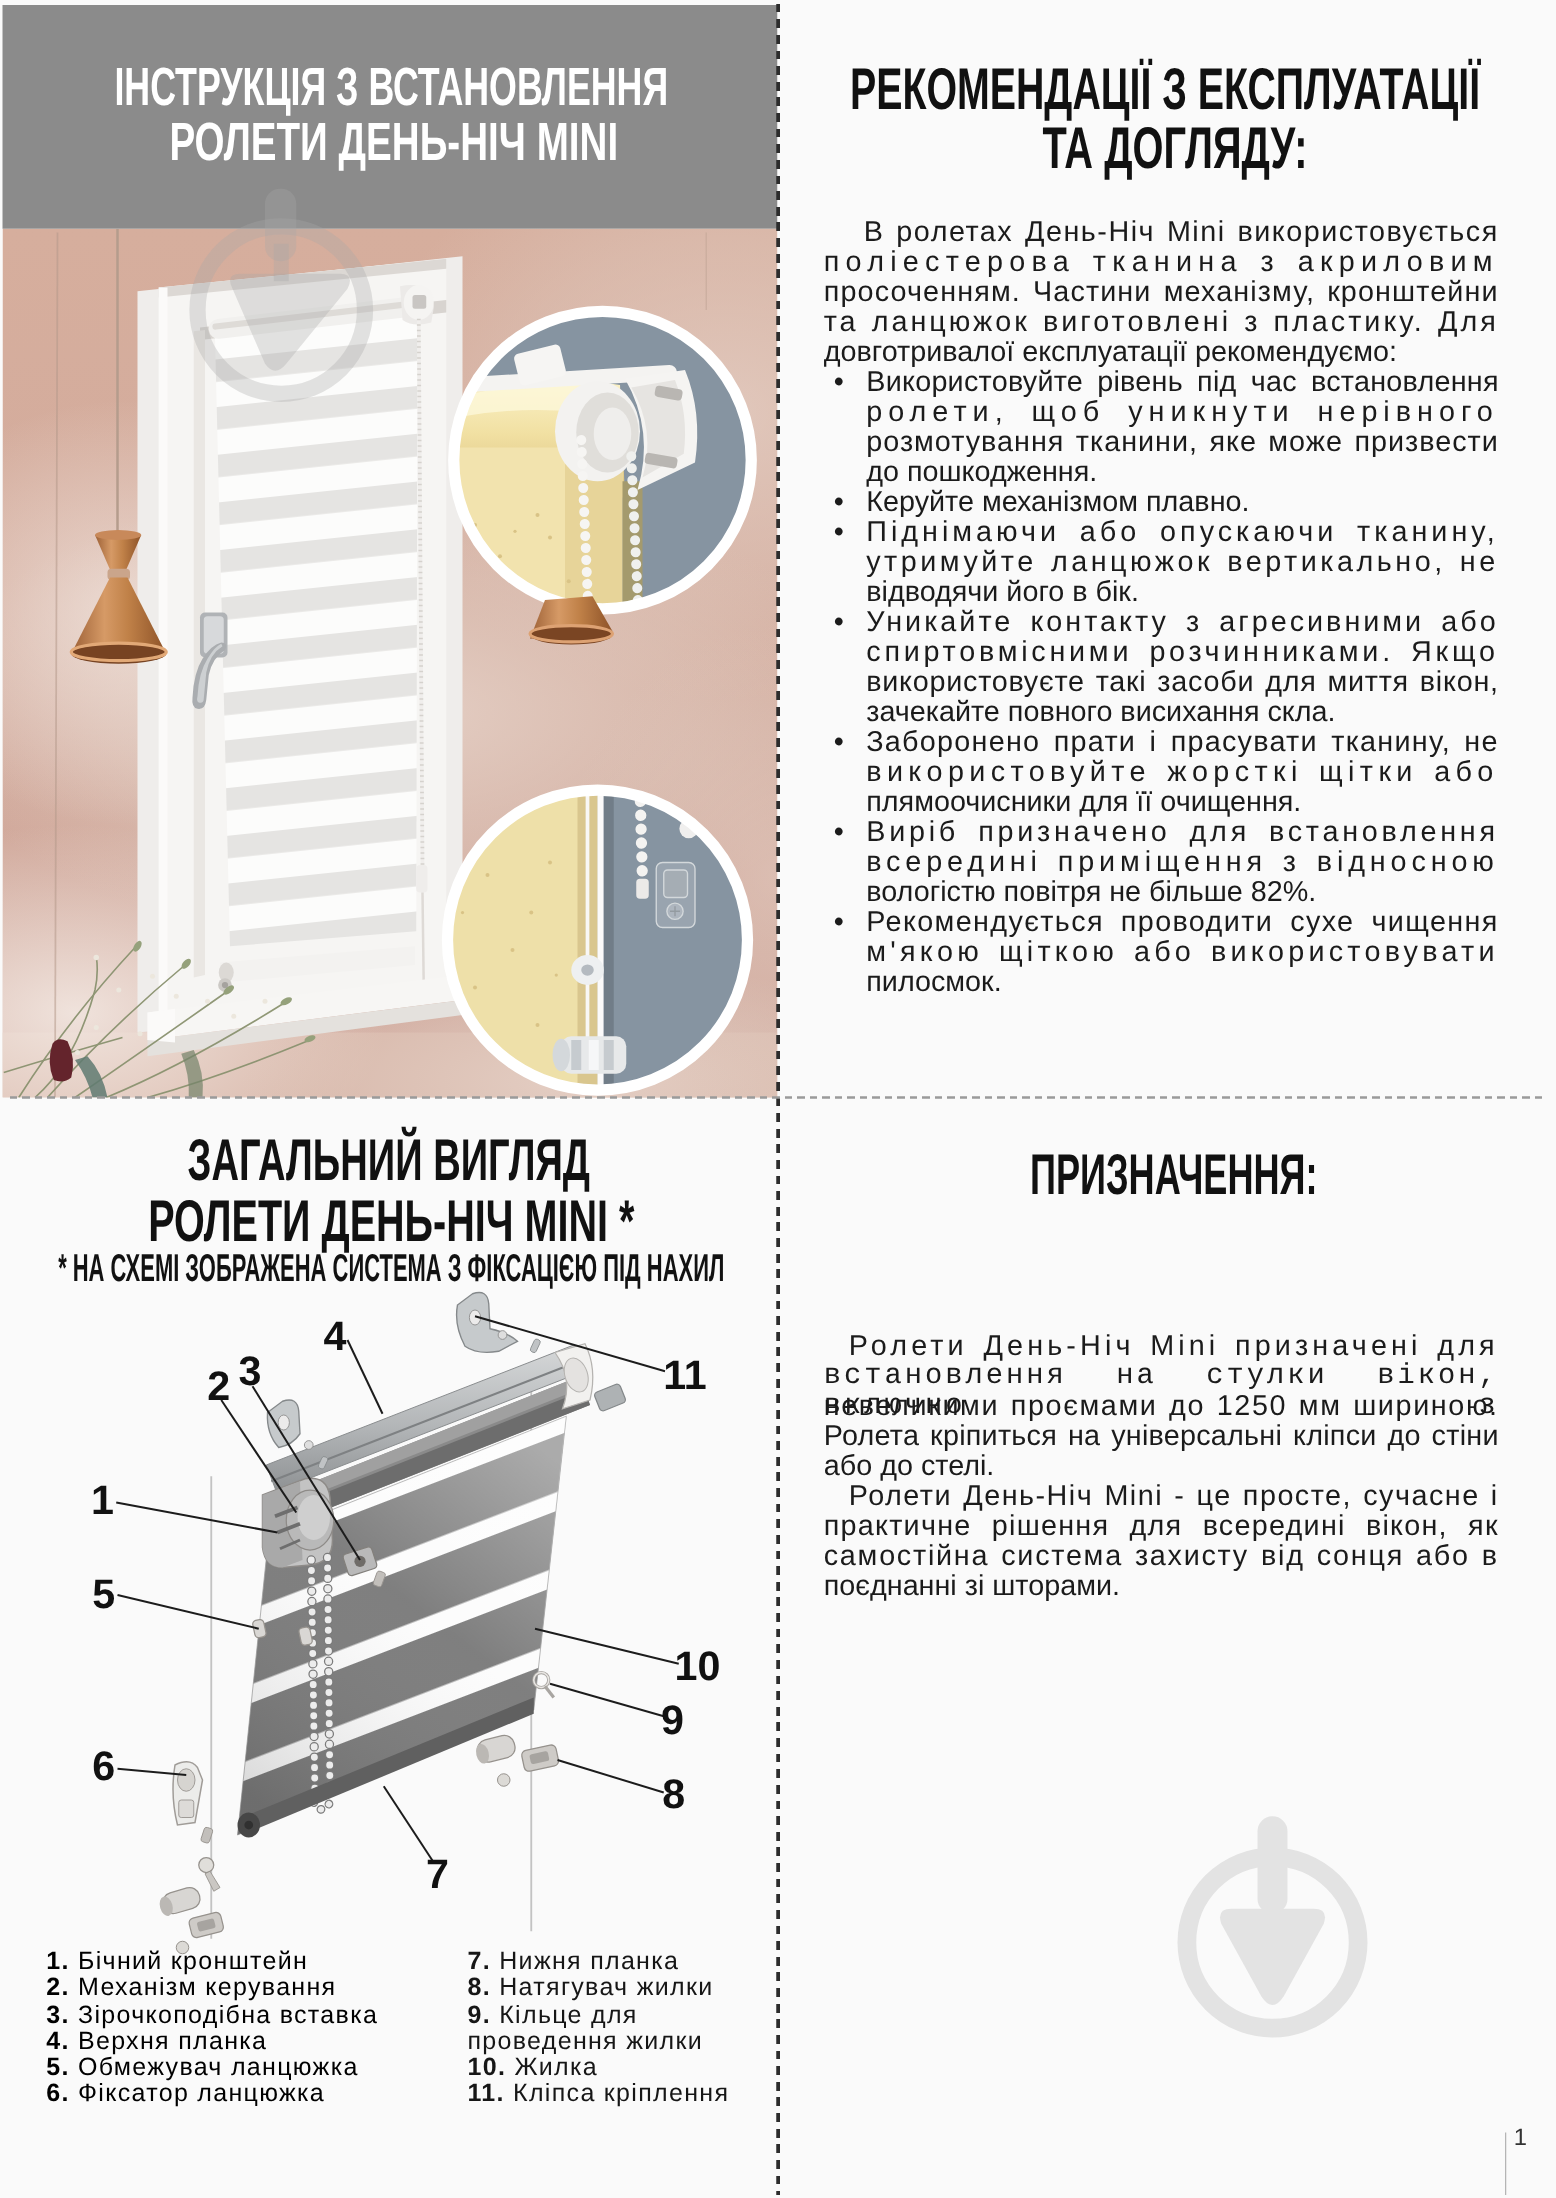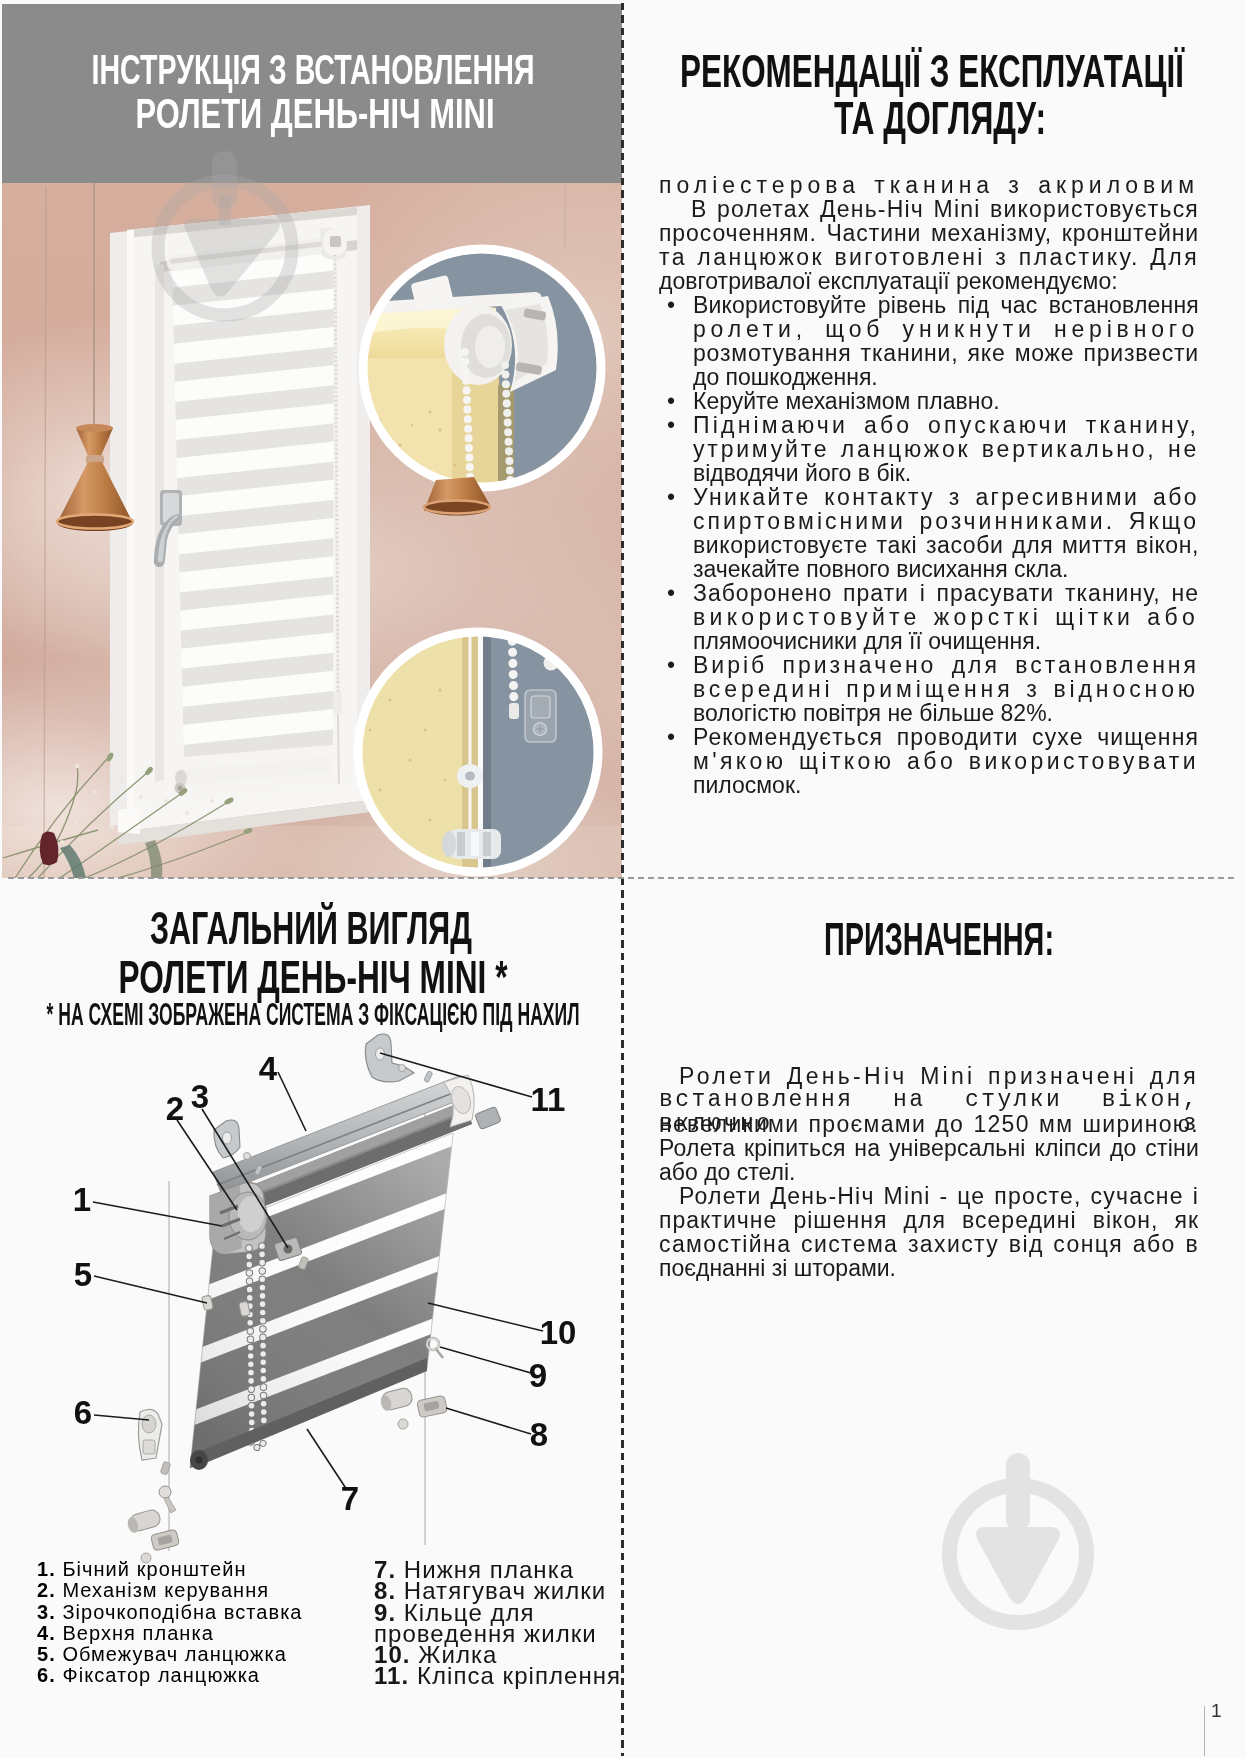--- a/index.html
+++ b/index.html
@@ -258,22 +258,22 @@
 <text x="313" y="84" text-anchor="middle" textLength="443" lengthAdjust="spacingAndGlyphs" font-size="43" font-weight="bold" fill="#ffffff">ІНСТРУКЦІЯ  З  ВСТАНОВЛЕННЯ</text>
 <text x="315" y="128" text-anchor="middle" textLength="359" lengthAdjust="spacingAndGlyphs" font-size="43" font-weight="bold" fill="#ffffff">РОЛЕТИ  ДЕНЬ-НІЧ  MINI</text>
 </svg>
 
 <svg class="abs" style="left:622px;top:30px" width="623" height="120">
 <text x="310" y="57" text-anchor="middle" textLength="504" lengthAdjust="spacingAndGlyphs" font-size="47" font-weight="bold" fill="#111">РЕКОМЕНДАЦІЇ З ЕКСПЛУАТАЦІЇ</text>
 <text x="318" y="104" text-anchor="middle" textLength="212" lengthAdjust="spacingAndGlyphs" font-size="47" font-weight="bold" fill="#111">ТА ДОГЛЯДУ:</text>
 </svg>
 
 <div class="bl" style="top:173px;">
+<div class="j" style="padding-left:32px;letter-spacing:1.2px;">В ролетах День-Ніч Mini використовується</div>
 <div class="j" style="letter-spacing:5px;">поліестерова тканина з акриловим</div>
-<div class="j" style="padding-left:32px;letter-spacing:1.2px;">В ролетах День-Ніч Mini використовується</div>
 <div class="j" style="letter-spacing:0.9px;">просоченням. Частини механізму, кронштейни</div>
 <div class="j" style="letter-spacing:2.4px;">та ланцюжок виготовлені з пластику. Для</div>
 <div class="jl">довготривалої експлуатації рекомендуємо:</div>
 <div class="j li" style="letter-spacing:0.2px;"><span class="bu">•</span>Використовуйте рівень під час встановлення</div>
 <div class="j li" style="letter-spacing:4.8px;">ролети, щоб уникнути нерівного</div>
 <div class="j li" style="letter-spacing:0.8px;">розмотування тканини, яке може призвести</div>
 <div class="jl li">до пошкодження.</div>
 <div class="jl li"><span class="bu">•</span>Керуйте механізмом плавно.</div>
 <div class="j li" style="letter-spacing:3.2px;"><span class="bu" style="letter-spacing:0;">•</span>Піднімаючи або опускаючи тканину,</div>
 <div class="j li" style="letter-spacing:2.8px;">утримуйте ланцюжок вертикально, не</div>
@@ -431,21 +431,21 @@
 
 <div class="abs" style="left:37px;top:1559px;font-size:20px;line-height:21.3px;letter-spacing:1.05px;color:#000000;">
 <div><b>1.</b> Бічний кронштейн</div>
 <div><b>2.</b> Механізм керування</div>
 <div><b>3.</b> Зірочкоподібна вставка</div>
 <div><b>4.</b> Верхня планка</div>
 <div><b>5.</b> Обмежувач ланцюжка</div>
 <div><b>6.</b> Фіксатор ланцюжка</div>
 </div>
 
-<div class="abs" style="left:374px;top:1559px;font-size:24px;line-height:21.3px;letter-spacing:1.05px;color:#161616;">
+<div class="abs" style="left:374px;top:1559px;font-size:20px;line-height:21.3px;letter-spacing:1.05px;color:#161616;">
 <div><b>7.</b> Нижня планка</div>
 <div><b>8.</b> Натягувач жилки</div>
 <div><b>9.</b> Кільце для</div>
 <div>проведення жилки</div>
 <div><b>10.</b> Жилка</div>
 <div><b>11.</b> Кліпса кріплення</div>
 </div>
 
 <svg class="abs" style="left:622px;top:900px" width="623" height="70">
 <text x="317" y="55" text-anchor="middle" textLength="230" lengthAdjust="spacingAndGlyphs" font-size="46" font-weight="bold" fill="#111">ПРИЗНАЧЕННЯ:</text>

